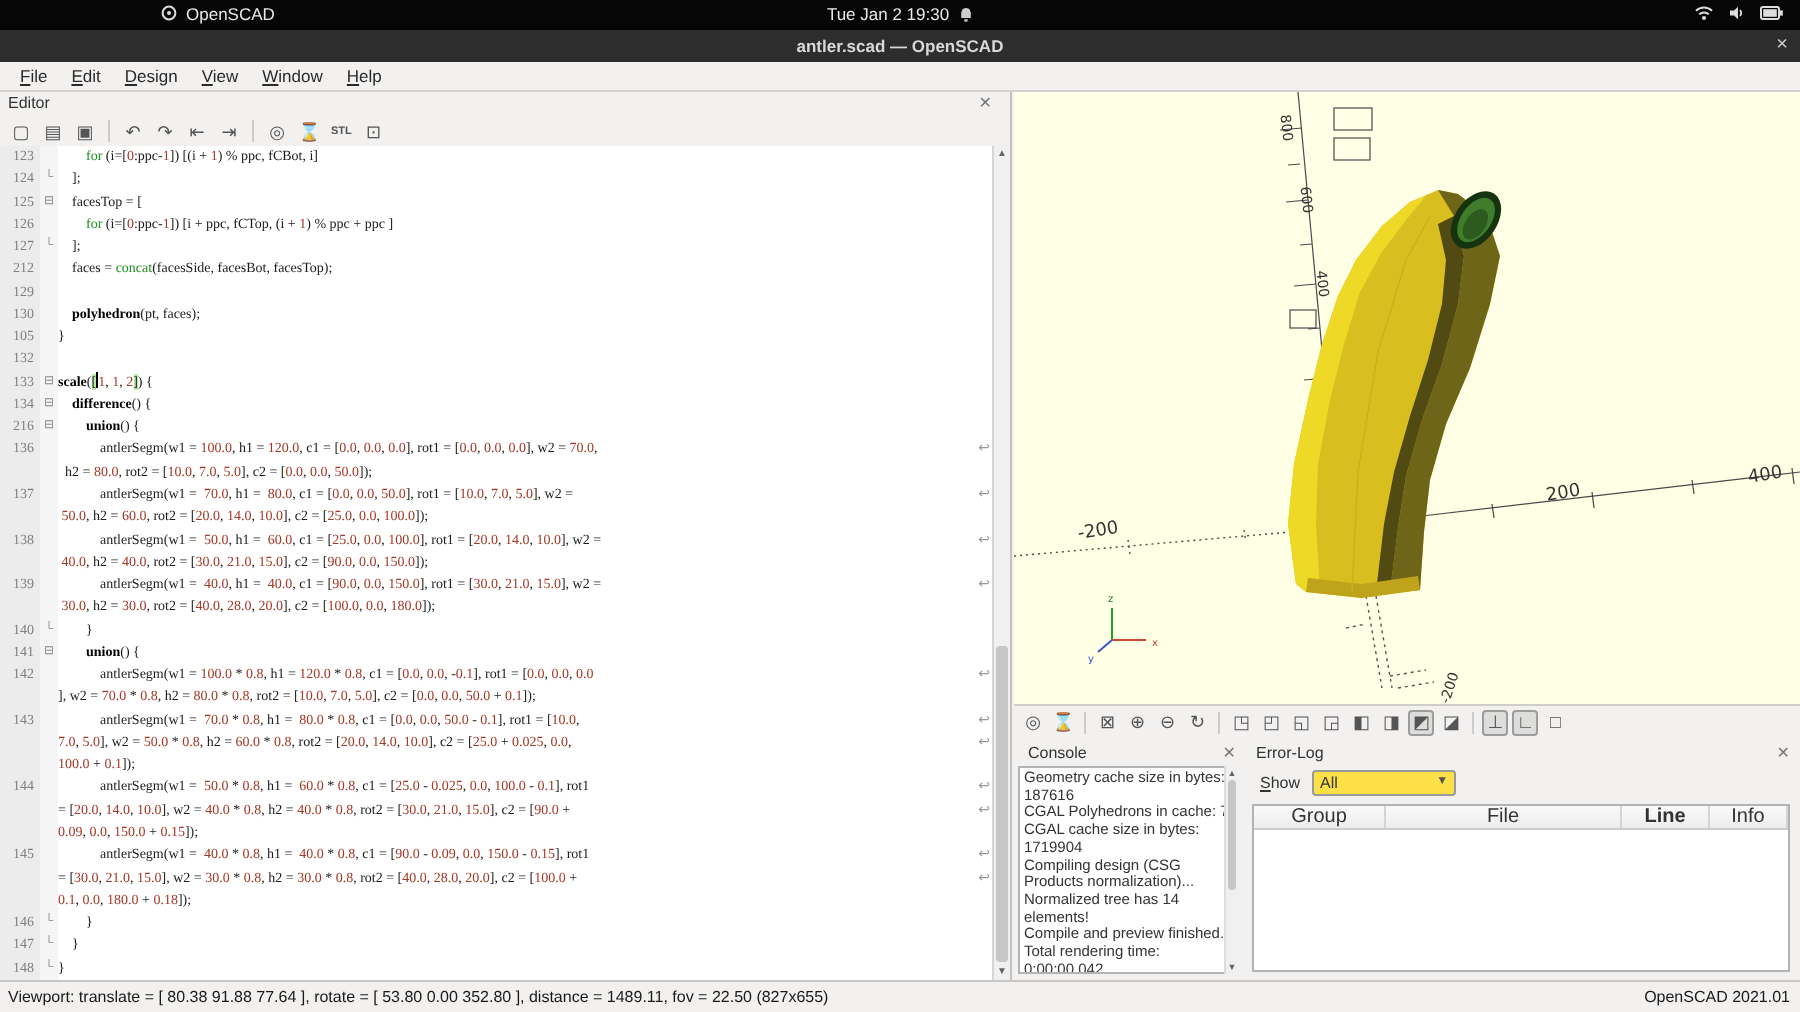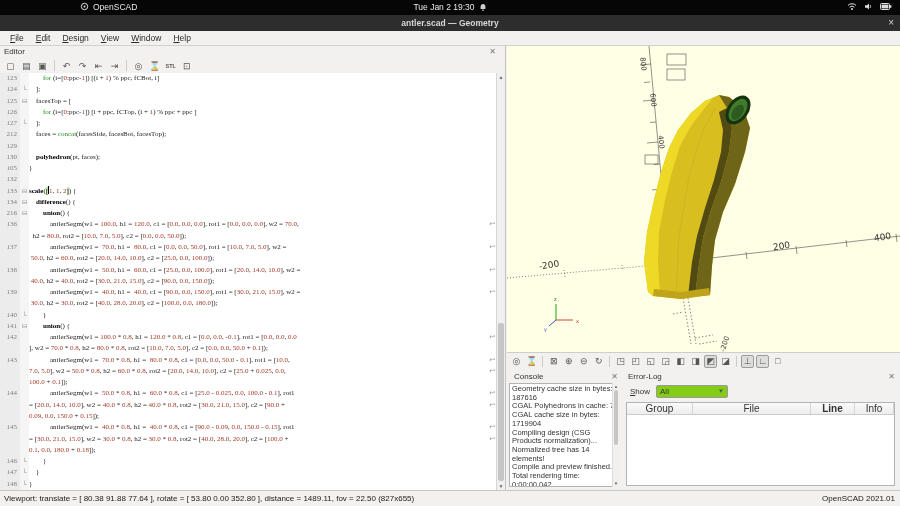--- a/index.html
+++ b/index.html
@@ -64,21 +64,21 @@
   .console-box .cline{line-height:8.7px;white-space:nowrap;}
   .con-scroll{position:absolute;right:1px;top:14px;width:7px;height:104px;background:#f0f0f0;border-left:1px solid #ddd;}
   .con-scroll .arr{position:absolute;left:0;width:6px;text-align:center;font-size:4.5px;color:#666;}
   .con-scroll .thumb{position:absolute;left:1px;top:7px;width:4px;height:55px;background:#c6c6c6;border-radius:2px;}
 
   .error-panel{position:absolute;left:115px;top:0;width:277px;height:121px;}
   .error-panel .p-title{position:absolute;left:6px;top:3px;font-size:8px;}
   .error-panel .panel-close{position:absolute;right:4px;top:3px;}
   .show-row{position:absolute;left:8px;top:16px;display:flex;align-items:center;gap:6px;font-size:8px;}
   .show-row u{text-decoration:underline;}
-  .filter-select{width:72px;height:13px;background:#84cc16;border:1px solid #999;border-radius:2px;font-size:8px;display:flex;align-items:center;padding:0 3px;position:relative;}
+  .filter-select{width:72px;height:13px;background:#fde047;border:1px solid #999;border-radius:2px;font-size:8px;display:flex;align-items:center;padding:0 3px;position:relative;}
   .filter-select .dd{position:absolute;right:3px;top:2px;font-size:6px;color:#555;}
   .err-table{position:absolute;left:4px;top:33px;width:269px;height:84px;background:#fff;border:1px solid #b3b3b3;}
   .err-head{display:flex;height:12px;background:linear-gradient(#fafafa,#ededed);border-bottom:1px solid #ccc;font-size:10px;color:#333;}
   .err-head .hc{border-right:1px solid #d5d5d5;display:flex;align-items:center;justify-content:center;}
 
   
   .statusbar{position:absolute;left:0;top:490px;width:900px;height:16px;background:#f2f1f0;border-top:1px solid #c9c7c5;font-size:8px;color:#1a1a1a;}
   .statusbar .sleft{position:absolute;left:4px;top:3px;}
   .statusbar .sright{position:absolute;right:5px;top:3px;}
 </style>
@@ -115,21 +115,21 @@
         </svg>
       <svg width="12" height="9" viewBox="0 0 12 9">
           <rect x="0.5" y="1.5" width="9" height="6" rx="1" fill="none" stroke="#ddd" stroke-width="1"></rect>
           <rect x="10" y="3.2" width="1.4" height="2.6" fill="#ddd"></rect>
           <rect x="1.6" y="2.6" width="6.8" height="3.8" fill="#ddd"></rect>
         </svg>
     </span>
   </div>
 
   <div class="titlebar">
-    <span class="wtitle">antler.scad — Geometry</span>
+    <span class="wtitle">antler.scad — OpenSCAD</span>
     <span class="wclose">×</span>
   </div>
 
   <div class="menubar" id="menubar">
       <span class="menu-item"><u>F</u>ile</span>
       <span class="menu-item"><u>E</u>dit</span>
       <span class="menu-item"><u>D</u>esign</span>
       <span class="menu-item"><u>V</u>iew</span>
       <span class="menu-item"><u>W</u>indow</span>
       <span class="menu-item"><u>H</u>elp</span>

